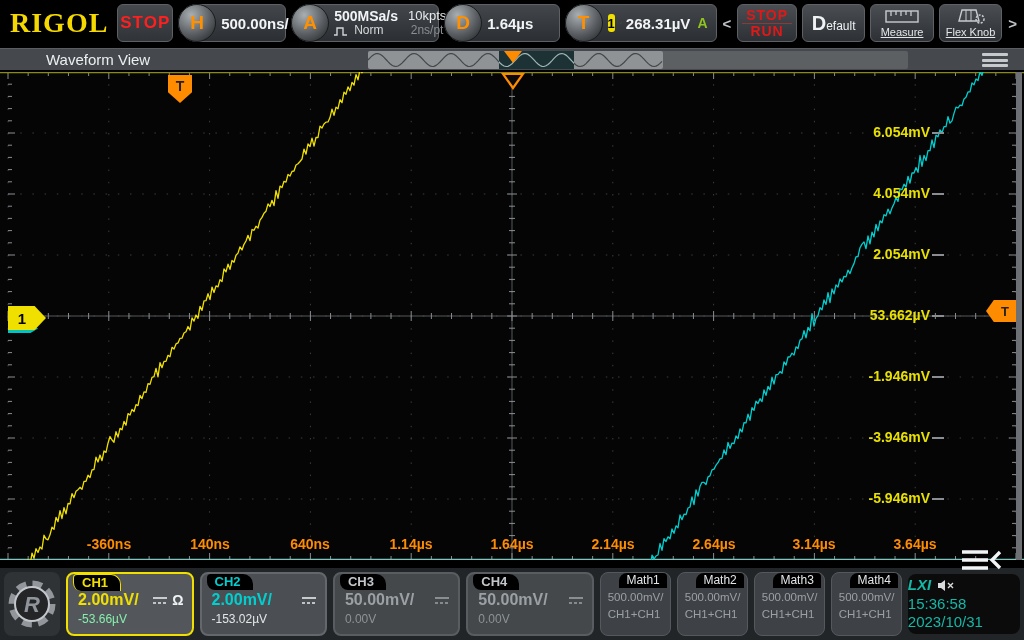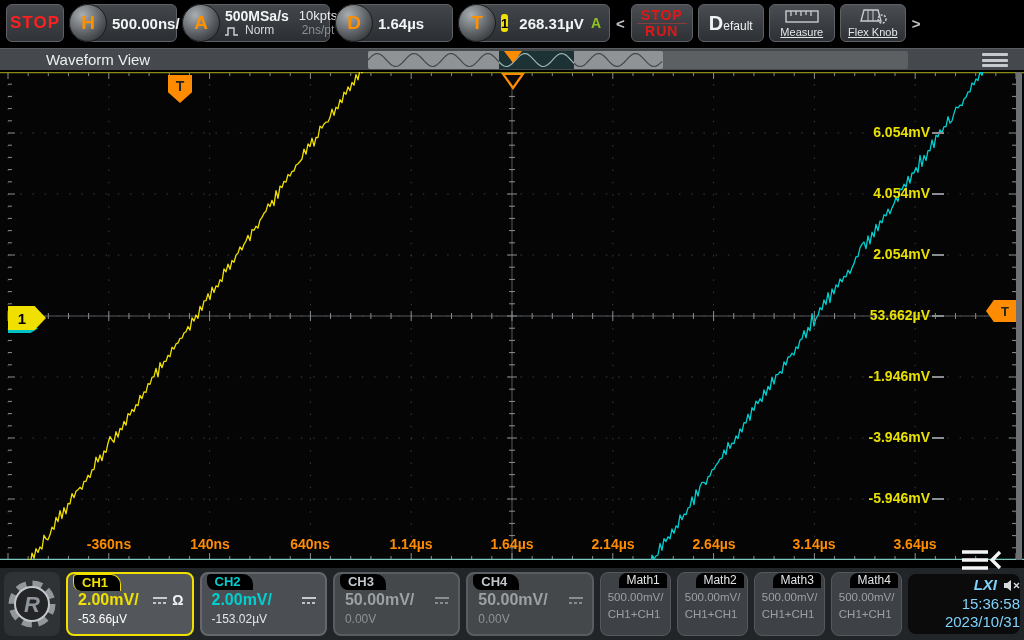--- a/index.html
+++ b/index.html
@@ -80,32 +80,33 @@
   .ch-scale{font-size:16px;font-weight:bold;display:flex;align-items:center;}
   .ch-off{font-size:12px;margin-top:3px;}
   .cicons{margin-left:auto;display:flex;align-items:center;gap:4px;}
   .ohm{color:#f0f2f4;font-size:14px;font-weight:bold;}
   .mathblk{position:relative;width:73px;height:64px;border-radius:8px;background:#3e4246;
     border:1px solid #55595d;padding:16px 4px 2px 7px;}
   .mathtab{position:absolute;right:3px;top:0;padding:0 7px 1px 7px;background:#000;
     border-radius:8px 4px 0 0;font-size:12px;color:#e4e6e8;}
   .math-l{color:#9ba0a4;font-size:11.5px;line-height:1.5;}
   #clock{margin-left:auto;width:116px;height:60px;background:#0b0b0c;border-radius:8px;
-    color:#7dd3fc;display:flex;flex-direction:column;align-items:flex-end;justify-content:center;line-height:1.25;}
+    color:#14b8a6;display:flex;flex-direction:column;align-items:flex-start;justify-content:center;line-height:1.25;}
   #clock .lxirow{display:flex;align-items:center;gap:6px;font-style:italic;font-weight:bold;font-size:15px;}
   #clock .t{font-size:15px;}
   #gearbtn{width:58px;height:64px;display:flex;align-items:center;justify-content:center;
     background:#303336;border-radius:8px;}
 </style>
 </head>
 <body>
 
 <div id="screen">
 
   <div id="topbar">
+    <div class="logo">RIGOL</div>
 
     <div class="tb-btn stop-badge">
       <span>STOP</span>
     </div>
 
     <div class="grp" style="width:108px">
       <div class="ball">H</div>
       <span class="val">500.00ns/</span>
     </div>
 
@@ -546,21 +547,21 @@
       <div class="ch-scale" style="color:#f0e000">
         <span>2.00mV/</span>
         <span class="cicons">
           <svg width="16" height="9" viewBox="0 0 16 9">
               <path d="M1,2 h14" stroke="#e8eaec" stroke-width="1.6"></path>
               <path d="M1,7 h14" stroke="#e8eaec" stroke-width="1.6" stroke-dasharray="3 2"></path>
             </svg>
           <span class="ohm">Ω</span>
         </span>
       </div>
-      <div class="ch-off" style="color:#ffffff">-53.66µV</div>
+      <div class="ch-off" style="color:#86efac">-53.66µV</div>
     </div>
 
     <div class="chblk" style="background:#4b4f53;border:2px solid #64686c">
       <div class="chtab" style="color:#00cfcf">CH2</div>
       <div class="ch-scale" style="color:#00cfcf">
         <span>2.00mV/</span>
         <span class="cicons">
           <svg width="16" height="9" viewBox="0 0 16 9">
               <path d="M1,2 h14" stroke="#e8eaec" stroke-width="1.6"></path>
               <path d="M1,7 h14" stroke="#e8eaec" stroke-width="1.6" stroke-dasharray="3 2"></path>

